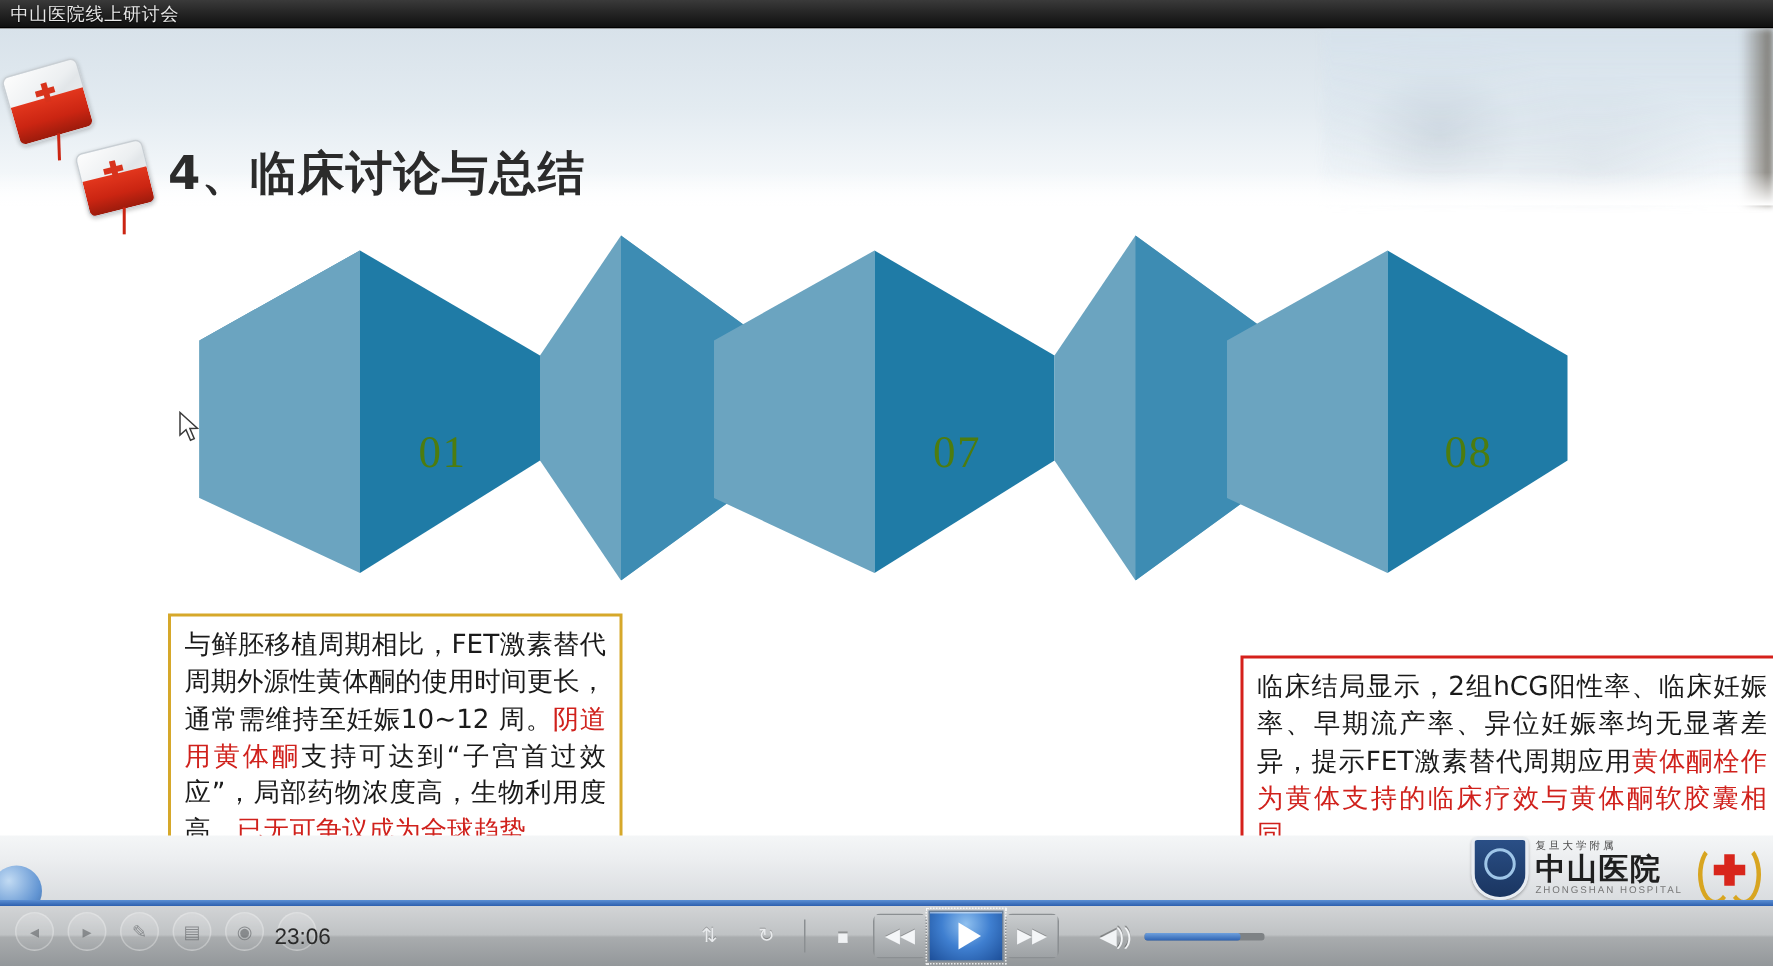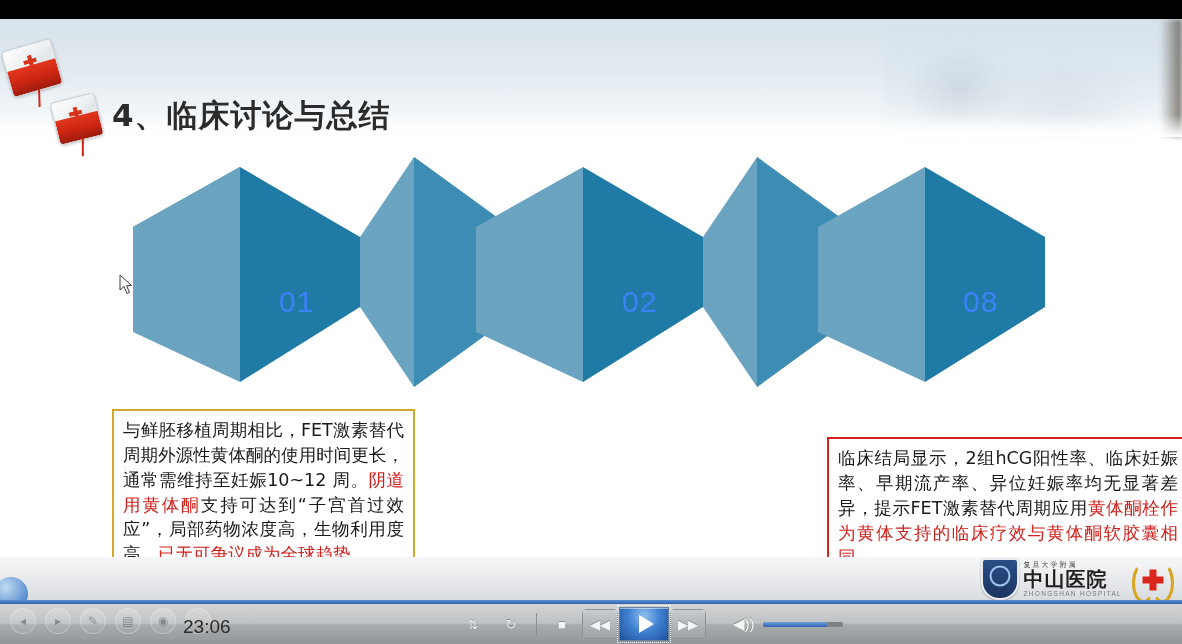--- a/index.html
+++ b/index.html
@@ -104,23 +104,23 @@
     font-size: 31px; font-weight: bold; color: #2b2b2b;
     letter-spacing: 1px; white-space: nowrap;
     font-family: "DejaVu Sans", "Liberation Sans", sans-serif;
   }
 
   
   .ribbon { position: absolute; left: 0; top: 118px; width: 1182px; height: 250px; }
   .ribbon svg { display: block; }
   .chev-num {
     position: absolute;
-    color: #3b82f6;
+    color: #4d7c0f;
     font-size: 30px;
-    font-family: Liberation Sans, sans-serif;
+    font-family: Liberation Serif, serif;
     letter-spacing: 1px;
     user-select: none;
   }
   #num0 { left: 279px; top: 148px; }
   #num1 { left: 622px; top: 148px; }
   #num2 { left: 963px; top: 148px; }
 
   
   .textbox {
     position: absolute;
@@ -208,21 +208,21 @@
   }
   .rnd-btn {
     width: 26px; height: 26px; border-radius: 50%;
     border: 1px solid rgba(255,255,255,.55);
     background: linear-gradient(to bottom, rgba(255,255,255,.35), rgba(255,255,255,.05));
     display: flex; align-items: center; justify-content: center;
     color: #5a5d60; font-size: 12px;
   }
   .time {
     position: absolute; left: 183px; top: 12px;
-    color: #2a2a2a; font-size: 19px; font-family: "Liberation Sans", sans-serif;
+    color: #2a2a2a; font-size: 15px; font-family: "Liberation Sans", sans-serif;
   }
   .transport {
     position: absolute; left: 455px; top: 3px;
     display: flex; align-items: center; gap: 2px;
   }
   .t-btn {
     height: 30px; min-width: 36px; padding: 0 7px;
     display: flex; align-items: center; justify-content: center;
     color: #f4f6f8; font-size: 13px;
     background: linear-gradient(to bottom, #c9ccce, #9ea2a5);
@@ -269,20 +269,23 @@
   .cursor {
     position: absolute; left: 119px; top: 255px; width: 16px; height: 22px;
     pointer-events: none;
   }
 </style>
 </head>
 <body>
 
 <div id="app">
 
+  <div class="titlebar">
+    <span class="titlebar-text">中山医院线上研讨会</span>
+  </div>
 
   <div class="slide">
 
     <div class="slide-header">
       <div class="header-photo"></div>
       <div class="header-photo-dark"></div>
     </div>
 
     <div class="bloodbag" id="bag1">
       <div class="bag"></div>
@@ -311,21 +314,21 @@
         <polygon points="476,90 583,30 583,245 476,195" fill="#6ba4c0"></polygon>
         <polygon points="583,30 703,100 703,170 583,245" fill="#1f7ba6"></polygon>
 
         <polygon points="703,100 757,20 867,100 867,170 757,250 703,170" fill="#6ba4c0"></polygon>
         <polygon points="757,20 867,100 867,170 757,250" fill="#3d8cb3"></polygon>
 
         <polygon points="818,90 925,30 925,245 818,195" fill="#6ba4c0"></polygon>
         <polygon points="925,30 1045,100 1045,170 925,245" fill="#1f7ba6"></polygon>
       </svg>
       <div class="chev-num" id="num0">01</div>
-      <div class="chev-num" id="num1">02</div>
+      <div class="chev-num" id="num1">07</div>
       <div class="chev-num" id="num2">08</div>
     </div>
 
     <div class="textbox" id="tb0"><span>与鲜胚移植周期相比，FET激素替代周期外源性黄体酮的使用时间更长，通常需维持至妊娠10~12 周。</span><span class="hl">阴道用黄体酮</span><span>支持可达到“子宫首过效应”，局部药物浓度高，生物利用度高，</span><span class="hl">已无可争议成为全球趋势。</span></div>
     <div class="textbox" id="tb2"><span>临床结局显示，2组hCG阳性率、临床妊娠率、早期流产率、异位妊娠率均无显著差异，提示FET激素替代周期应用</span><span class="hl">黄体酮栓作为黄体支持的临床疗效与黄体酮软胶囊相同。</span></div>
 
     <div class="logobar">
       <div class="orb"></div>
       <div class="logos">
         <div class="logo-unit">

